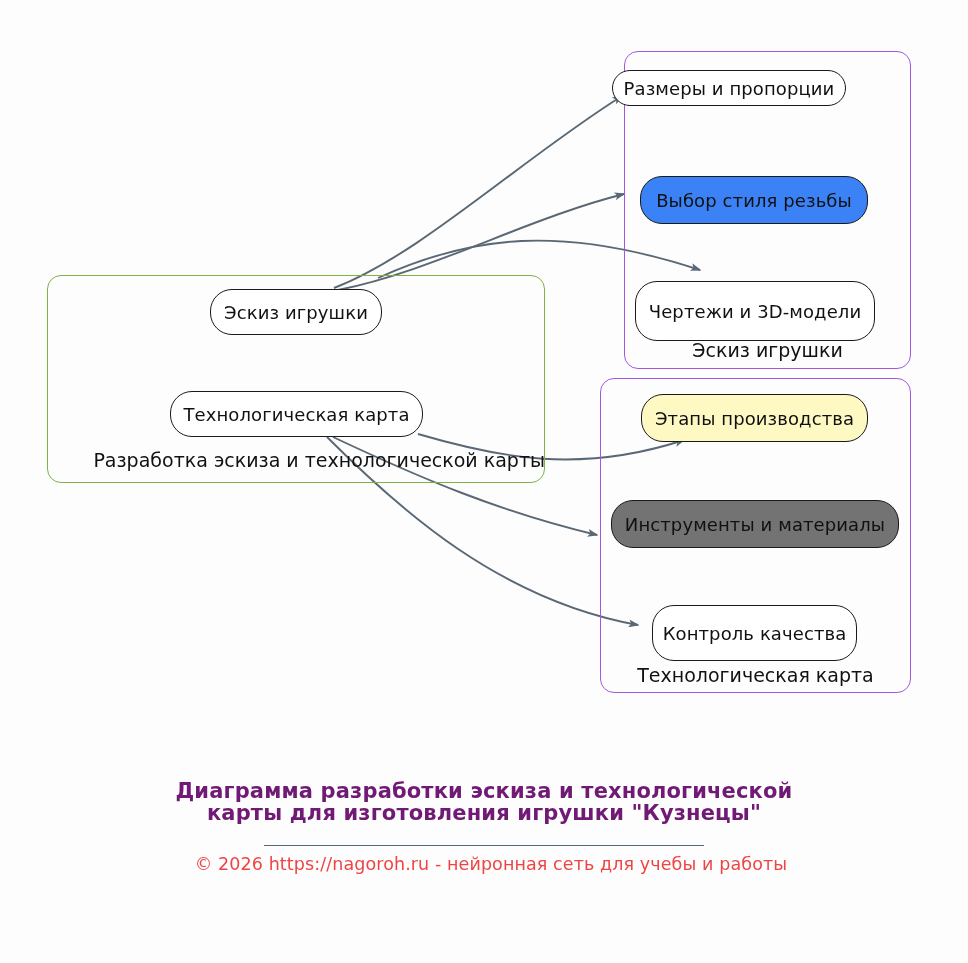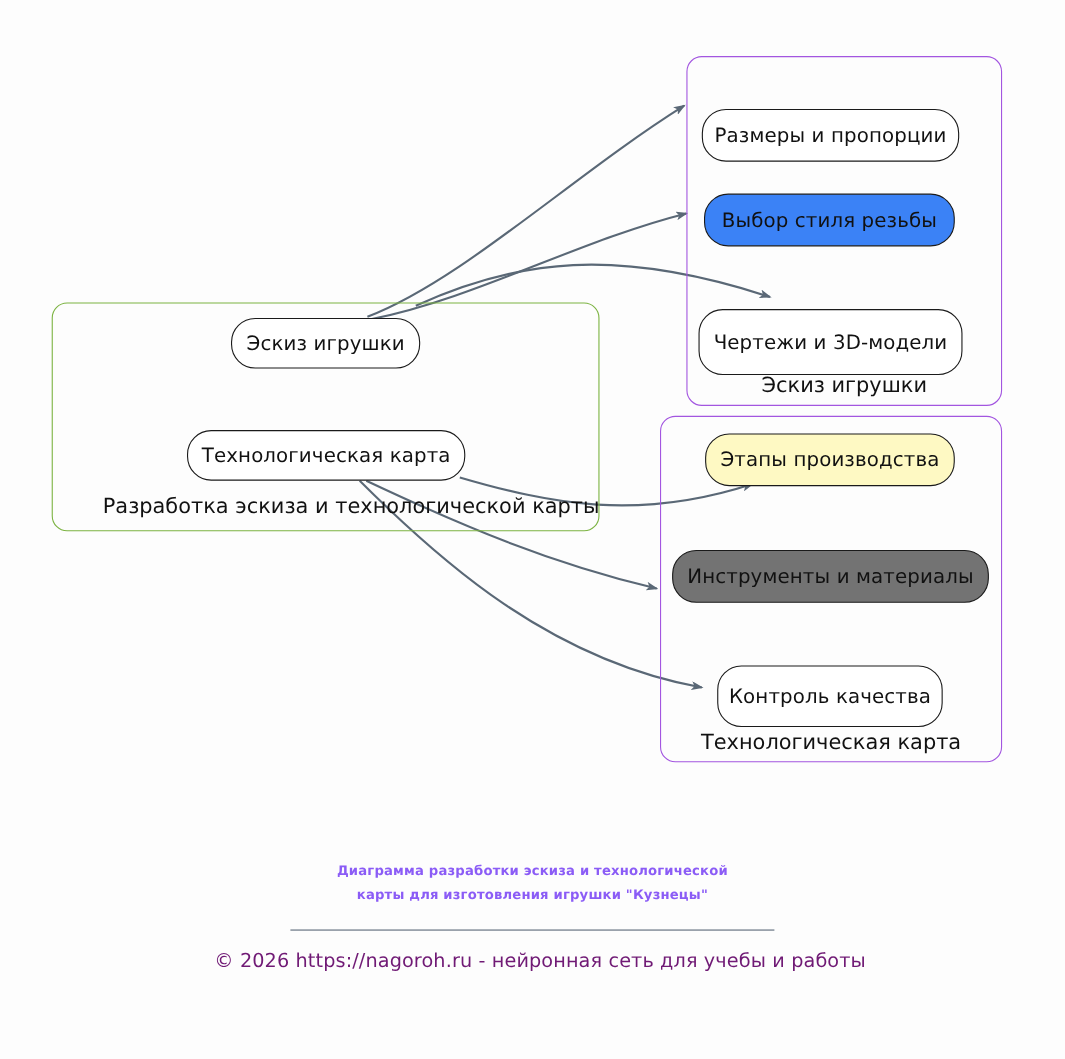--- a/index.html
+++ b/index.html
@@ -65,38 +65,38 @@
   #footer {
     position: absolute;
     left: 0;
     top: 780px;
     width: 968px;
     text-align: center;
   }
   #footer-title {
     font-family: "DejaVu Sans", sans-serif;
     font-weight: bold;
-    font-size: 12px;
+    font-size: 21px;
     line-height: 22px;
-    color: #8b5cf6;
+    color: #701a75;
     letter-spacing: 0.15px;
   }
   #footer-rule {
     margin-top: 7px;
     height: 1px;
   }
   #footer-rule-line {
     display: inline-block;
     width: 440px;
     border-bottom: 1.6px solid #5a6878;
   }
   #footer-credit {
-    margin-top: 32px;
+    margin-top: 22px;
     font-size: 17.5px;
-    color: #701a75;
+    color: #ef4444;
     letter-spacing: 0.1px;
     padding-left: 14px;
   }
 </style>
 </head>
 <body style="background: rgb(253, 253, 253);">
 
 <div id="canvas">
 
   <svg class="svg-layer" id="edge-layer" viewBox="0 0 968 963" xmlns="http://www.w3.org/2000/svg">
@@ -119,21 +119,21 @@
   <div class="cluster-label" id="cluster-left-label" style="left: 47px; width: 498px; top: 449px; text-align: right;">Разработка эскиза и технологической карты</div>
 
   <div class="cluster" id="cluster-sketch" style="left: 624px; top: 51px; width: 287px; height: 318px; border: 1.7px solid rgb(163, 86, 224);"></div>
   <div class="cluster-label" id="cluster-sketch-label" style="left: 624px; width: 287px; top: 339px;">Эскиз игрушки</div>
 
   <div class="cluster" id="cluster-tech" style="left: 600px; top: 378px; width: 311px; height: 315px; border: 1.7px solid rgb(163, 86, 224);"></div>
   <div class="cluster-label" id="cluster-tech-label" style="left: 600px; width: 311px; top: 664px;">Технологическая карта</div>
 
   <div class="node" id="n-sketch" style="left: 210px; top: 289px; width: 172px; height: 46px; border-color: rgb(26, 26, 26); background: rgb(255, 255, 255);">Эскиз игрушки</div>
   <div class="node" id="n-tech" style="left: 170px; top: 391px; width: 253px; height: 46px; border-color: rgb(26, 26, 26); background: rgb(255, 255, 255);">Технологическая карта</div>
-  <div class="node" id="n-sizes" style="left: 638px; top: 70px; width: 234px; height: 48px; border-color: rgb(26, 26, 26); background: rgb(255, 255, 255); margin-top: 29px;">Размеры и пропорции</div>
+  <div class="node" id="n-sizes" style="left: 612px; top: 70px; width: 234px; height: 36px; border-color: rgb(26, 26, 26); background: rgb(255, 255, 255);">Размеры и пропорции</div>
   <div class="node" id="n-style" style="left: 640px; top: 176px; width: 228px; height: 48px; border-color: rgb(26, 26, 26); background: #3b82f6;">Выбор стиля резьбы</div>
   <div class="node" id="n-draw" style="left: 635px; top: 281px; width: 240px; height: 60px; border-color: rgb(26, 26, 26); background: rgb(255, 255, 255);">Чертежи и 3D-модели</div>
   <div class="node" id="n-stages" style="left: 641px; top: 394px; width: 227px; height: 48px; border-color: rgb(26, 26, 26); background: #fef9c3;">Этапы производства</div>
   <div class="node" id="n-tools" style="left: 611px; top: 500px; width: 288px; height: 48px; border-color: rgb(26, 26, 26); background: #737373;">Инструменты и материалы</div>
   <div class="node" id="n-quality" style="left: 652px; top: 605px; width: 205px; height: 56px; border-color: rgb(26, 26, 26); background: rgb(255, 255, 255);">Контроль качества</div>
 
   <div id="footer">
     <div id="footer-title">
       <span>Диаграмма разработки эскиза и технологической</span><br>
       <span>карты для изготовления игрушки "Кузнецы"</span>

